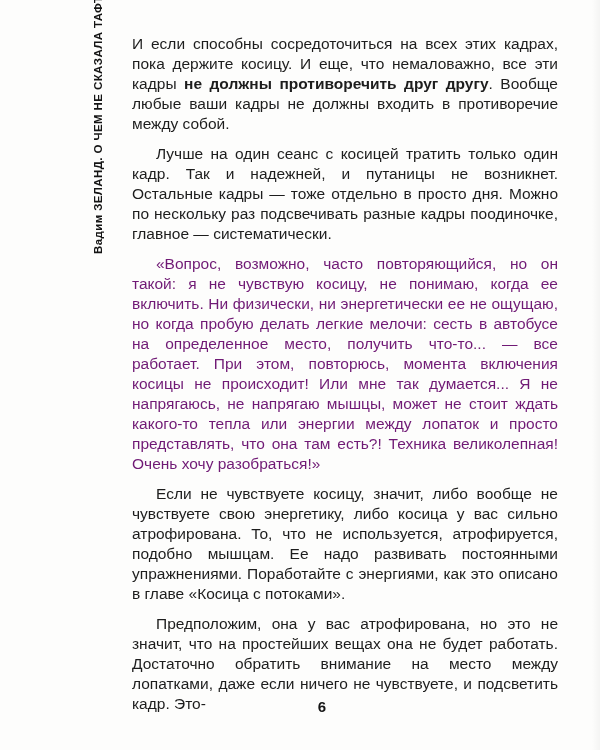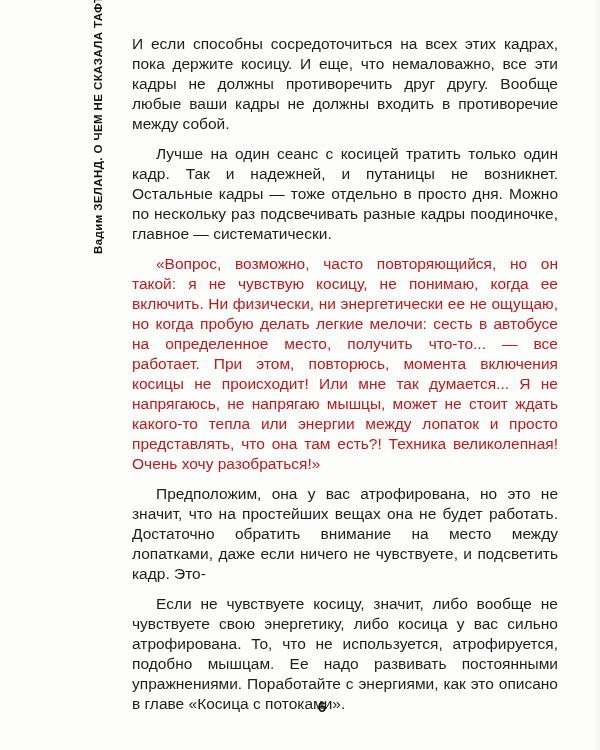--- a/index.html
+++ b/index.html
@@ -49,24 +49,24 @@
     text-align: justify;
   }
   .para {
     margin: 0 0 10px 0;
     text-indent: 24px;
   }
   .para.no-indent {
     text-indent: 0;
   }
   .para.quote {
-    color: #b91c1c;
+    color: #701a75;
   }
   .para b {
-    font-weight: 400;
+    font-weight: 700;
     margin-top: 40px;
   }
   .page-num {
     position: absolute;
     left: 282px;
     top: 698px;
     width: 80px;
     text-align: center;
     font-weight: 700;
     font-size: 15px;
@@ -81,21 +81,21 @@
   <div class="spine">Вадим ЗЕЛАНД.  О ЧЕМ НЕ СКАЗАЛА ТАФТИ</div>
 
   <main class="text-col">
 
     <p class="para no-indent"><span>И если способны сосредоточиться на всех этих кадрах, пока держите косицу. И еще, что немаловажно, все эти кадры </span><b>не должны противоречить друг другу</b><span>. Вообще любые ваши кадры не должны входить в противоречие между собой.</span></p>
 
     <p class="para">Лучше на один сеанс с косицей тратить только один кадр. Так и надежней, и путаницы не возникнет. Остальные кадры — тоже отдельно в просто дня. Можно по нескольку раз подсвечивать разные кадры поодиночке, главное — систематически.</p>
 
     <p class="para quote">«Вопрос, возможно, часто повторяющийся, но он такой: я не чувствую косицу, не понимаю, когда ее включить. Ни физически, ни энергетически ее не ощущаю, но когда пробую делать легкие мелочи: сесть в автобусе на определенное место, получить что-то... — все работает. При этом, повторюсь, момента включения косицы не происходит! Или мне так думается... Я не напрягаюсь, не напрягаю мышцы, может не стоит ждать какого-то тепла или энергии между лопаток и просто представлять, что она там есть?! Техника великолепная! Очень хочу разобраться!»</p>
 
+    <p class="para">Если не чувствуете косицу, значит, либо вообще не чувствуете свою энергетику, либо косица у вас сильно атрофирована. То, что не используется, атрофируется, подобно мышцам. Ее надо развивать постоянными упражнениями. Поработайте с энергиями, как это описано в главе «Косица с потоками».</p>
+
     <p class="para">Предположим, она у вас атрофирована, но это не значит, что на простейших вещах она не будет работать. Достаточно обратить внимание на место между лопатками, даже если ничего не чувствуете, и подсветить кадр. Это-</p>
-
-    <p class="para">Если не чувствуете косицу, значит, либо вообще не чувствуете свою энергетику, либо косица у вас сильно атрофирована. То, что не используется, атрофируется, подобно мышцам. Ее надо развивать постоянными упражнениями. Поработайте с энергиями, как это описано в главе «Косица с потоками».</p>
 
   </main>
 
   <div class="page-num">6</div>
 
 </div>
 
 </body></html>

